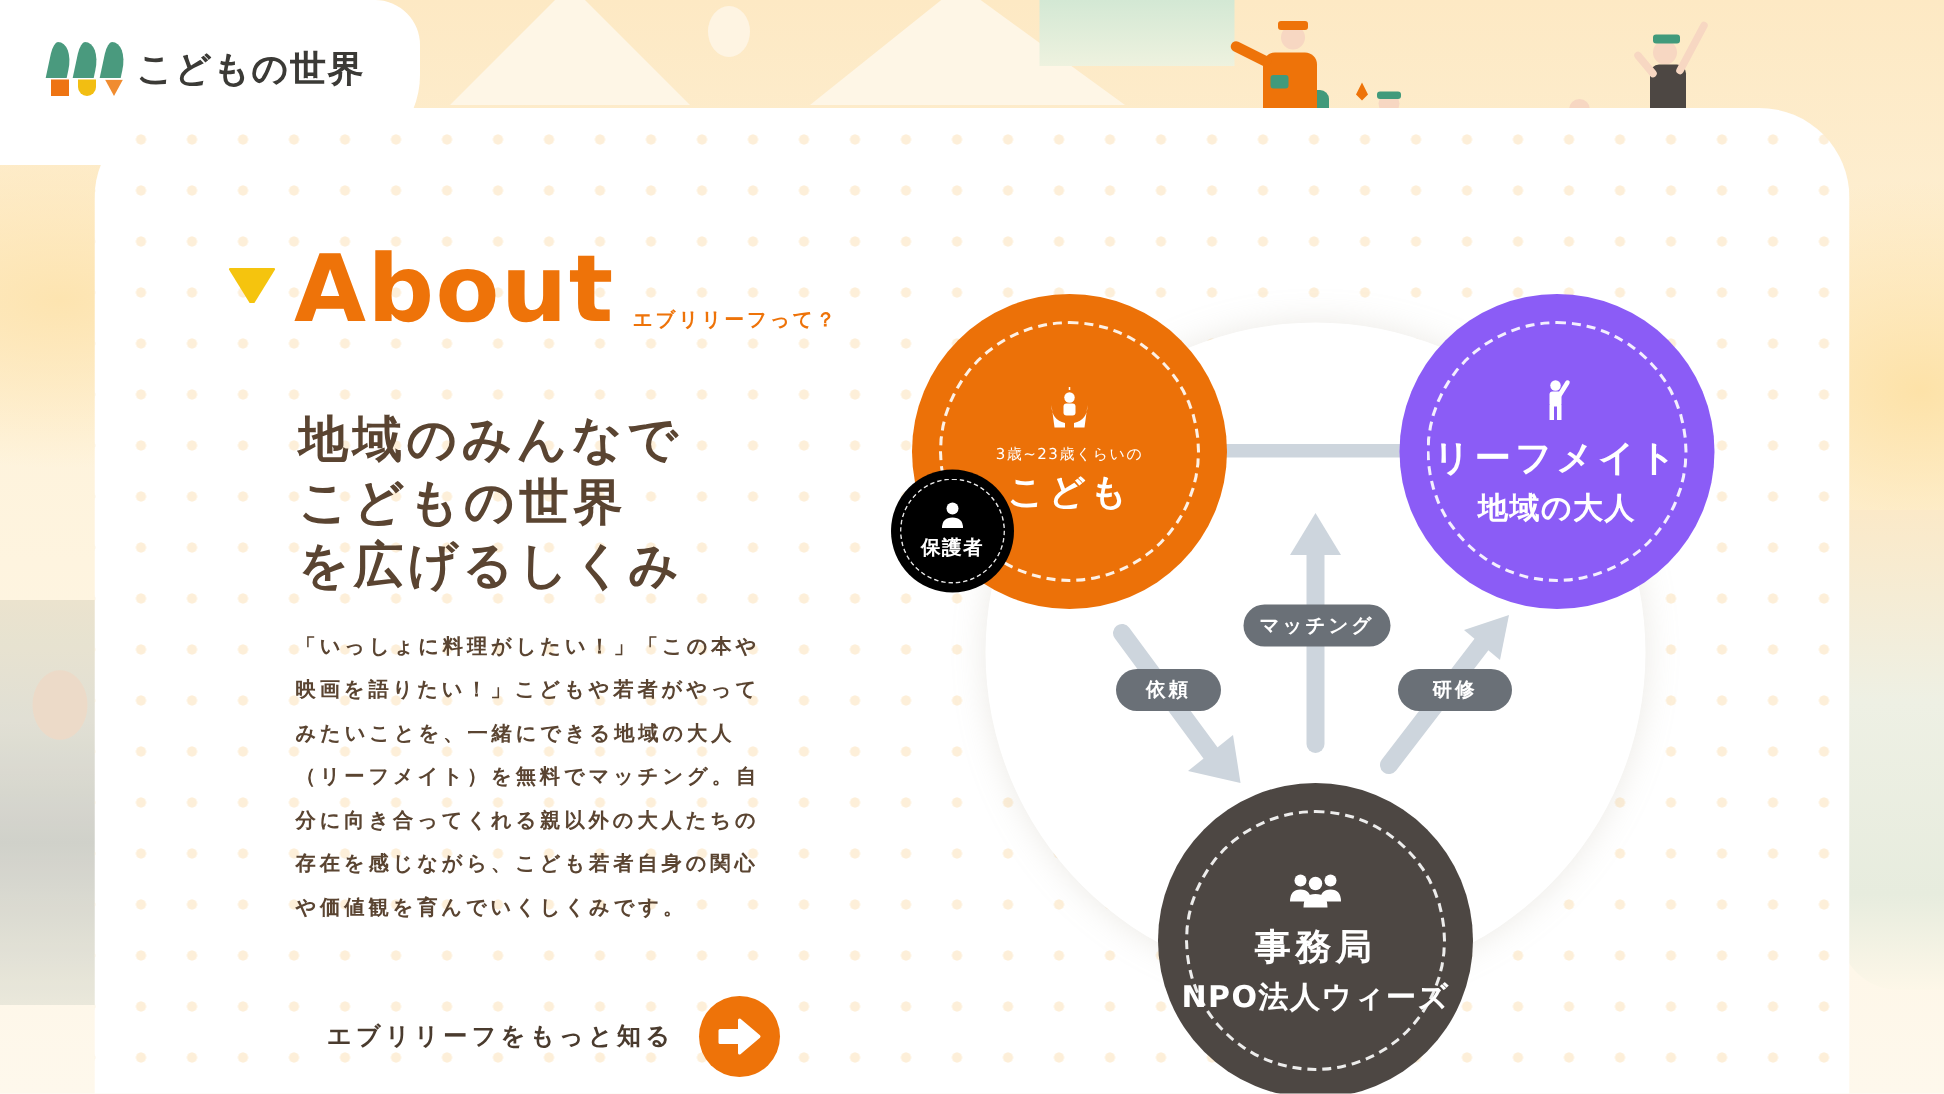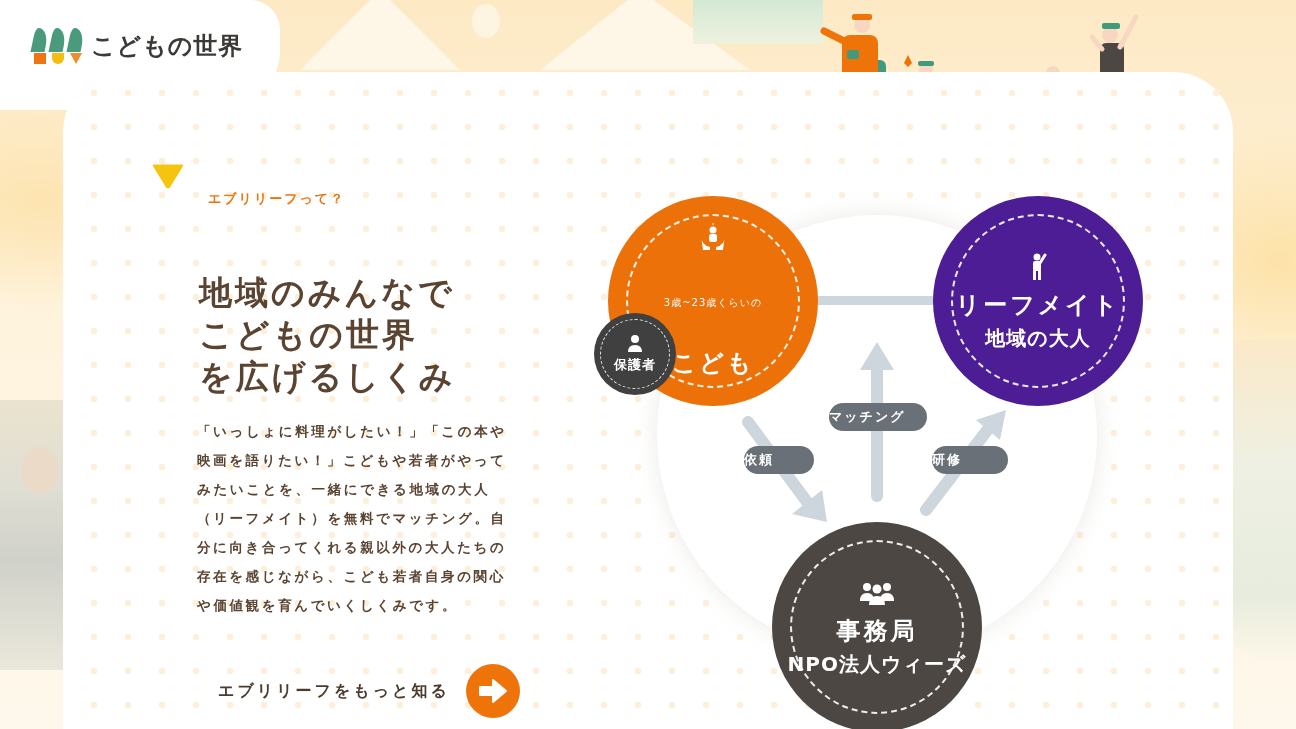--- a/index.html
+++ b/index.html
@@ -122,36 +122,36 @@
   }
   .connector { position: absolute; left: 810px; top: 296px; width: 140px; height: 9px; background: #cdd5dd; }
   .node {
     position: absolute; border-radius: 50%; color: #fff; text-align: center;
     display: flex; flex-direction: column; align-items: center; justify-content: center;
   }
   .node::after {
     content: ""; position: absolute; inset: 18px; border-radius: 50%;
     border: 2px dashed rgba(255,255,255,.9);
   }
-  .node-kodomo { left: 608px; top: 196px; width: 210px; height: 210px; background: #ec7108; gap: 35px; }
-  .node-leaf { left: 933px; top: 196px; width: 210px; height: 210px; background: #4c1d95; text-align: center; }
+  .node-kodomo { left: 608px; top: 196px; width: 210px; height: 210px; background: #ec7108; }
+  .node-leaf { left: 933px; top: 196px; width: 210px; height: 210px; background: #8b5cf6; text-align: center; }
   .node-office { left: 772px; top: 522px; width: 210px; height: 210px; background: #4d4743; }
   .node-parent {
-    left: 594px; top: 313px; width: 82px; height: 82px; background: #404040; z-index: 3;
+    left: 594px; top: 313px; width: 82px; height: 82px; background: #000000; z-index: 3;
   }
   .node-parent::after { inset: 6px; border-width: 1.5px; }
   .node-icon { width: 30px; height: 30px; margin-bottom: 8px; }
   .small-label { font-size: 10px; letter-spacing: 1px; margin-bottom: 2px; }
   .big-label { font-size: 24px; font-weight: bold; letter-spacing: 3px; }
   .sub-label { font-size: 20px; font-weight: bold; letter-spacing: 1px; margin-top: 4px; }
   .parent-label { font-size: 13px; font-weight: bold; letter-spacing: 1px; }
 
   .tag {
     position: absolute; background: #6a7077; color: #fff; font-size: 13px; font-weight: bold;
-    padding: 5px 0; border-radius: 14px; letter-spacing: 2px;
+    padding: 5px 0; text-align: center; border-radius: 14px; letter-spacing: 2px;
   }
   .tag-request { left: 744px; top: 446px; width: 70px; }
   .tag-matching { left: 829px; top: 403px; width: 98px; }
   .tag-training { left: 932px; top: 446px; width: 76px; }
 
   
   .people { position: absolute; left: 820px; top: 5px; width: 330px; height: 160px; }
 </style>
 </head>
 <body>
@@ -222,20 +222,21 @@
   <rect x="278" y="80" width="12" height="62" fill="#e5b412" transform="rotate(4 284 80)"></rect>
   <rect x="294" y="80" width="12" height="62" fill="#e5b412" transform="rotate(-8 300 80)"></rect>
   <ellipse cx="284" cy="146" rx="8" ry="4" fill="#d8661a"></ellipse>
   <ellipse cx="312" cy="146" rx="8" ry="4" fill="#d8661a"></ellipse>
 </svg>
 
 <div class="card"></div>
 
 <div class="about-head">
   <span class="about-icon"></span>
+  <h2 class="about-title">About</h2>
   <span class="about-sub">エブリリーフって？</span>
 </div>
 
 <div class="headline">
   <div>地域のみんなで</div>
   <div>こどもの世界</div>
   <div>を広げるしくみ</div>
 </div>
 
 <p class="body-text">「いっしょに料理がしたい！」「この本や映画を語りたい！」こどもや若者がやってみたいことを、一緒にできる地域の大人（リーフメイト）を無料でマッチング。自分に向き合ってくれる親以外の大人たちの存在を感じながら、こども若者自身の関心や価値観を育んでいくしくみです。</p>

